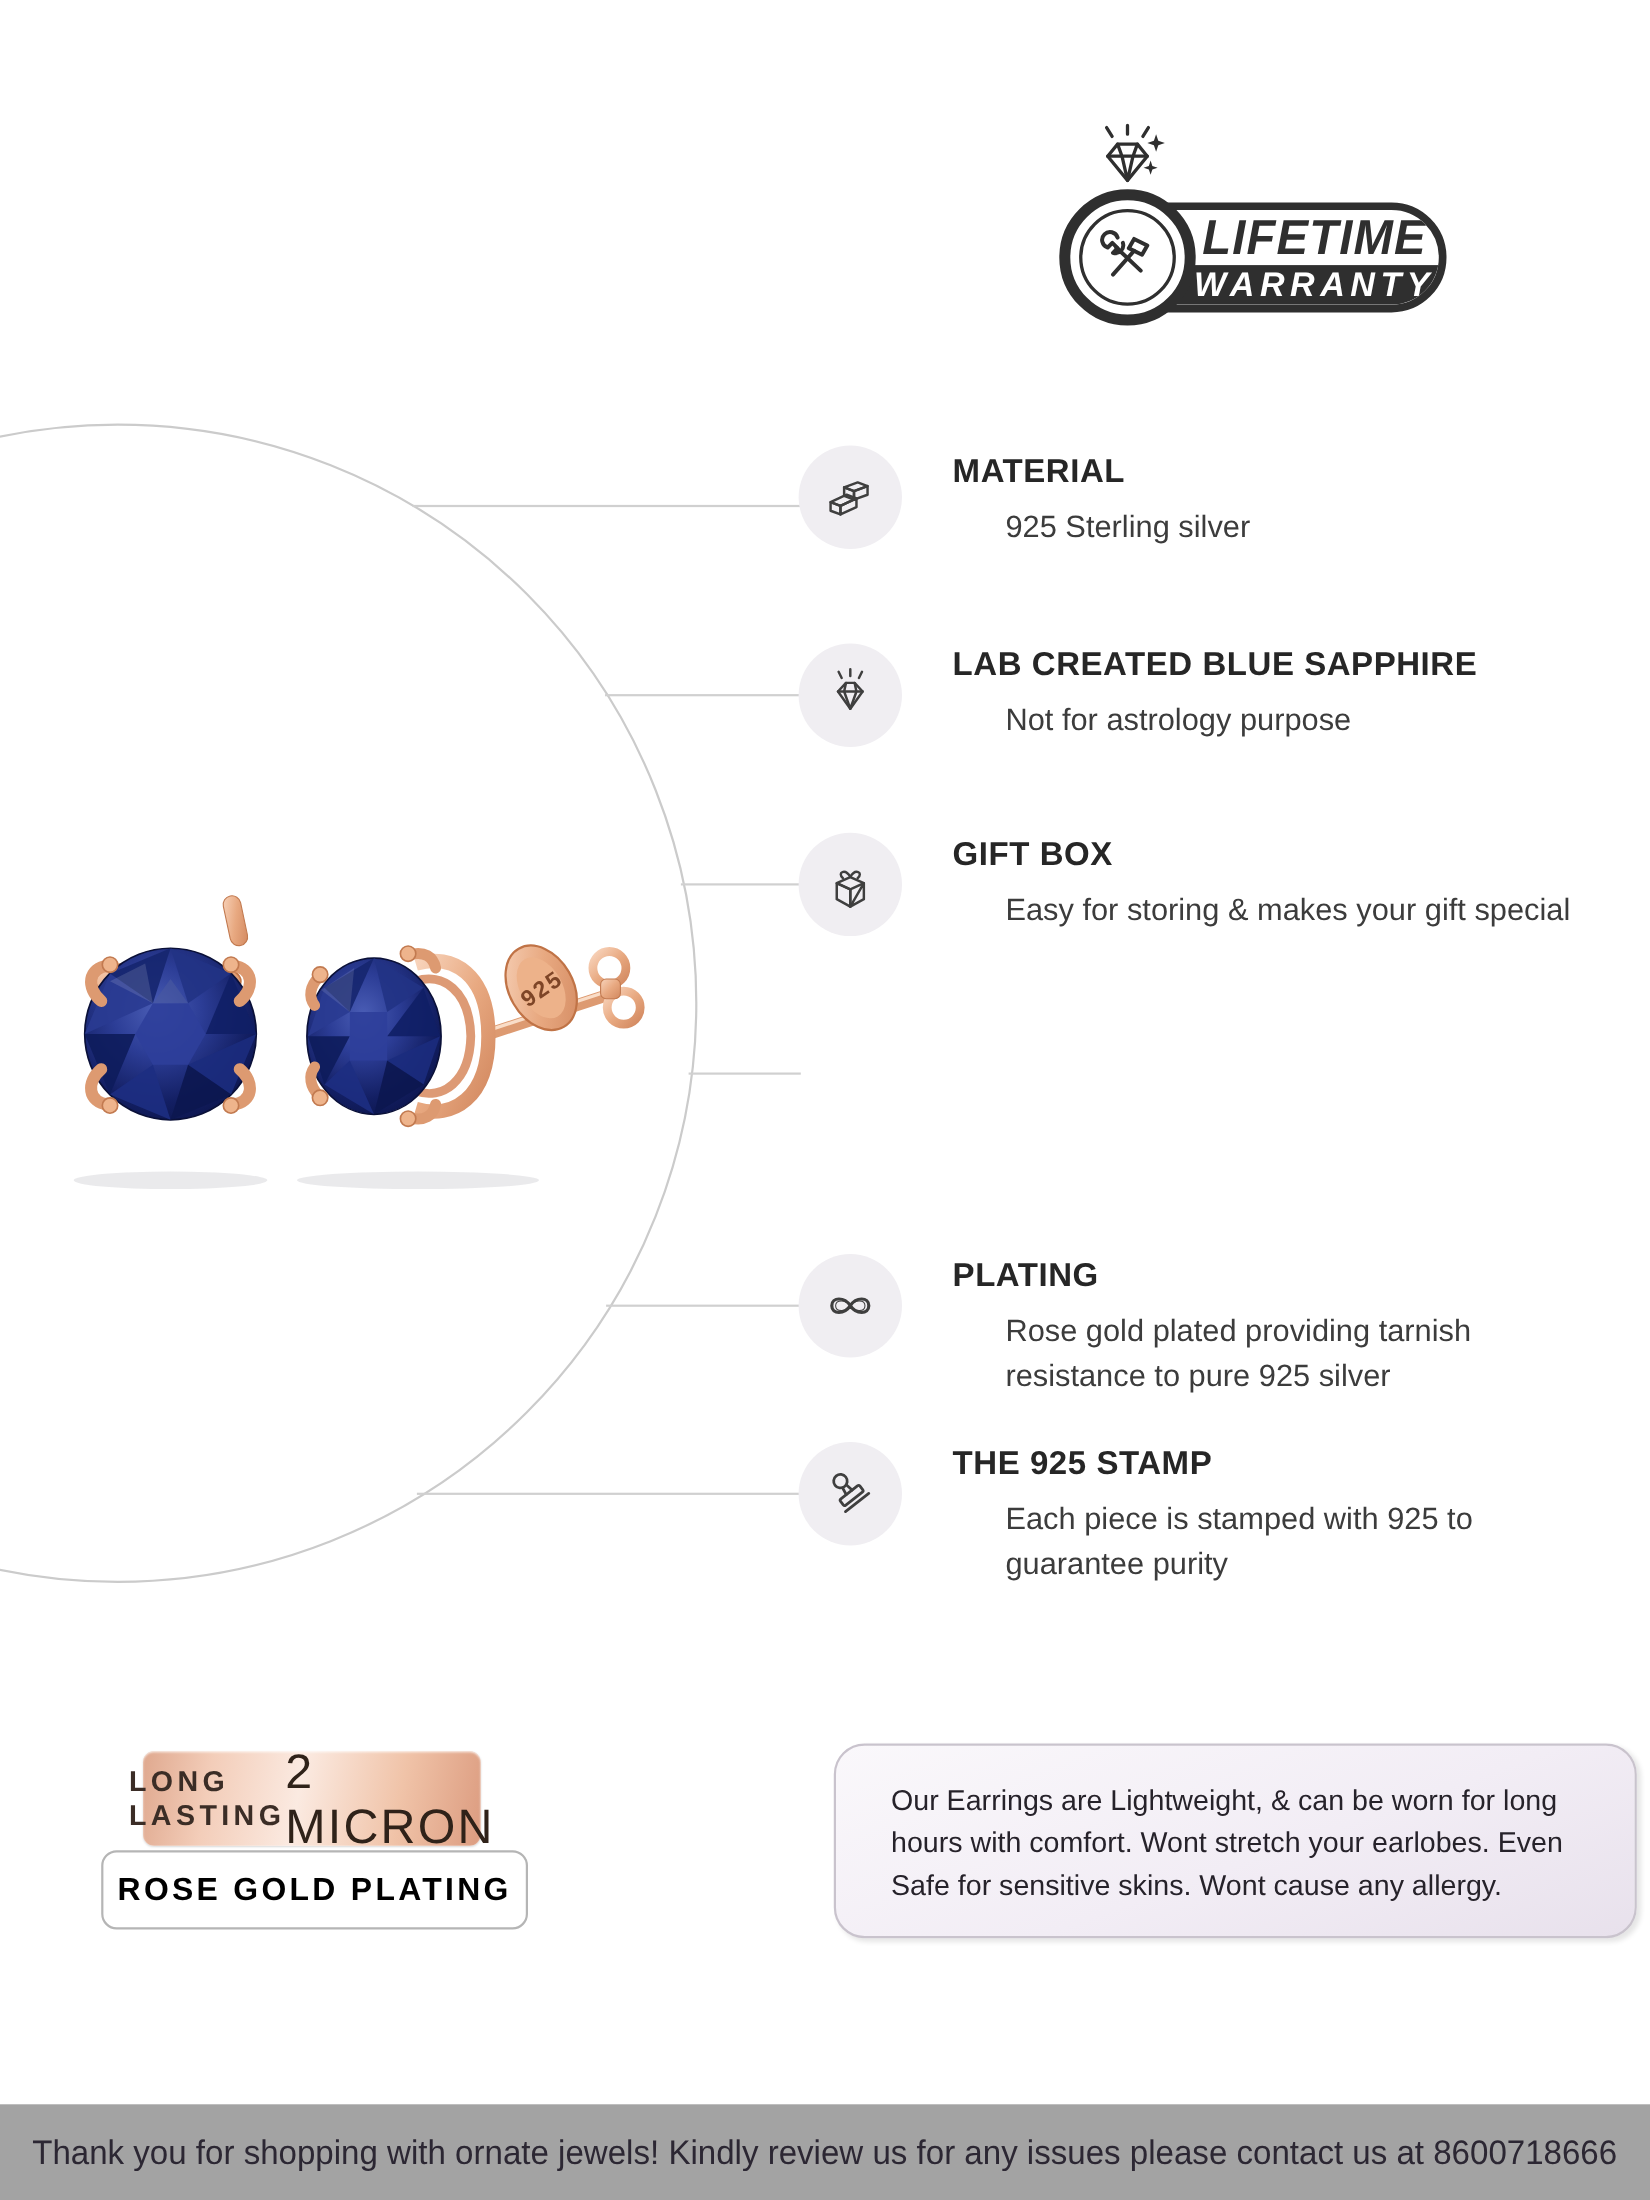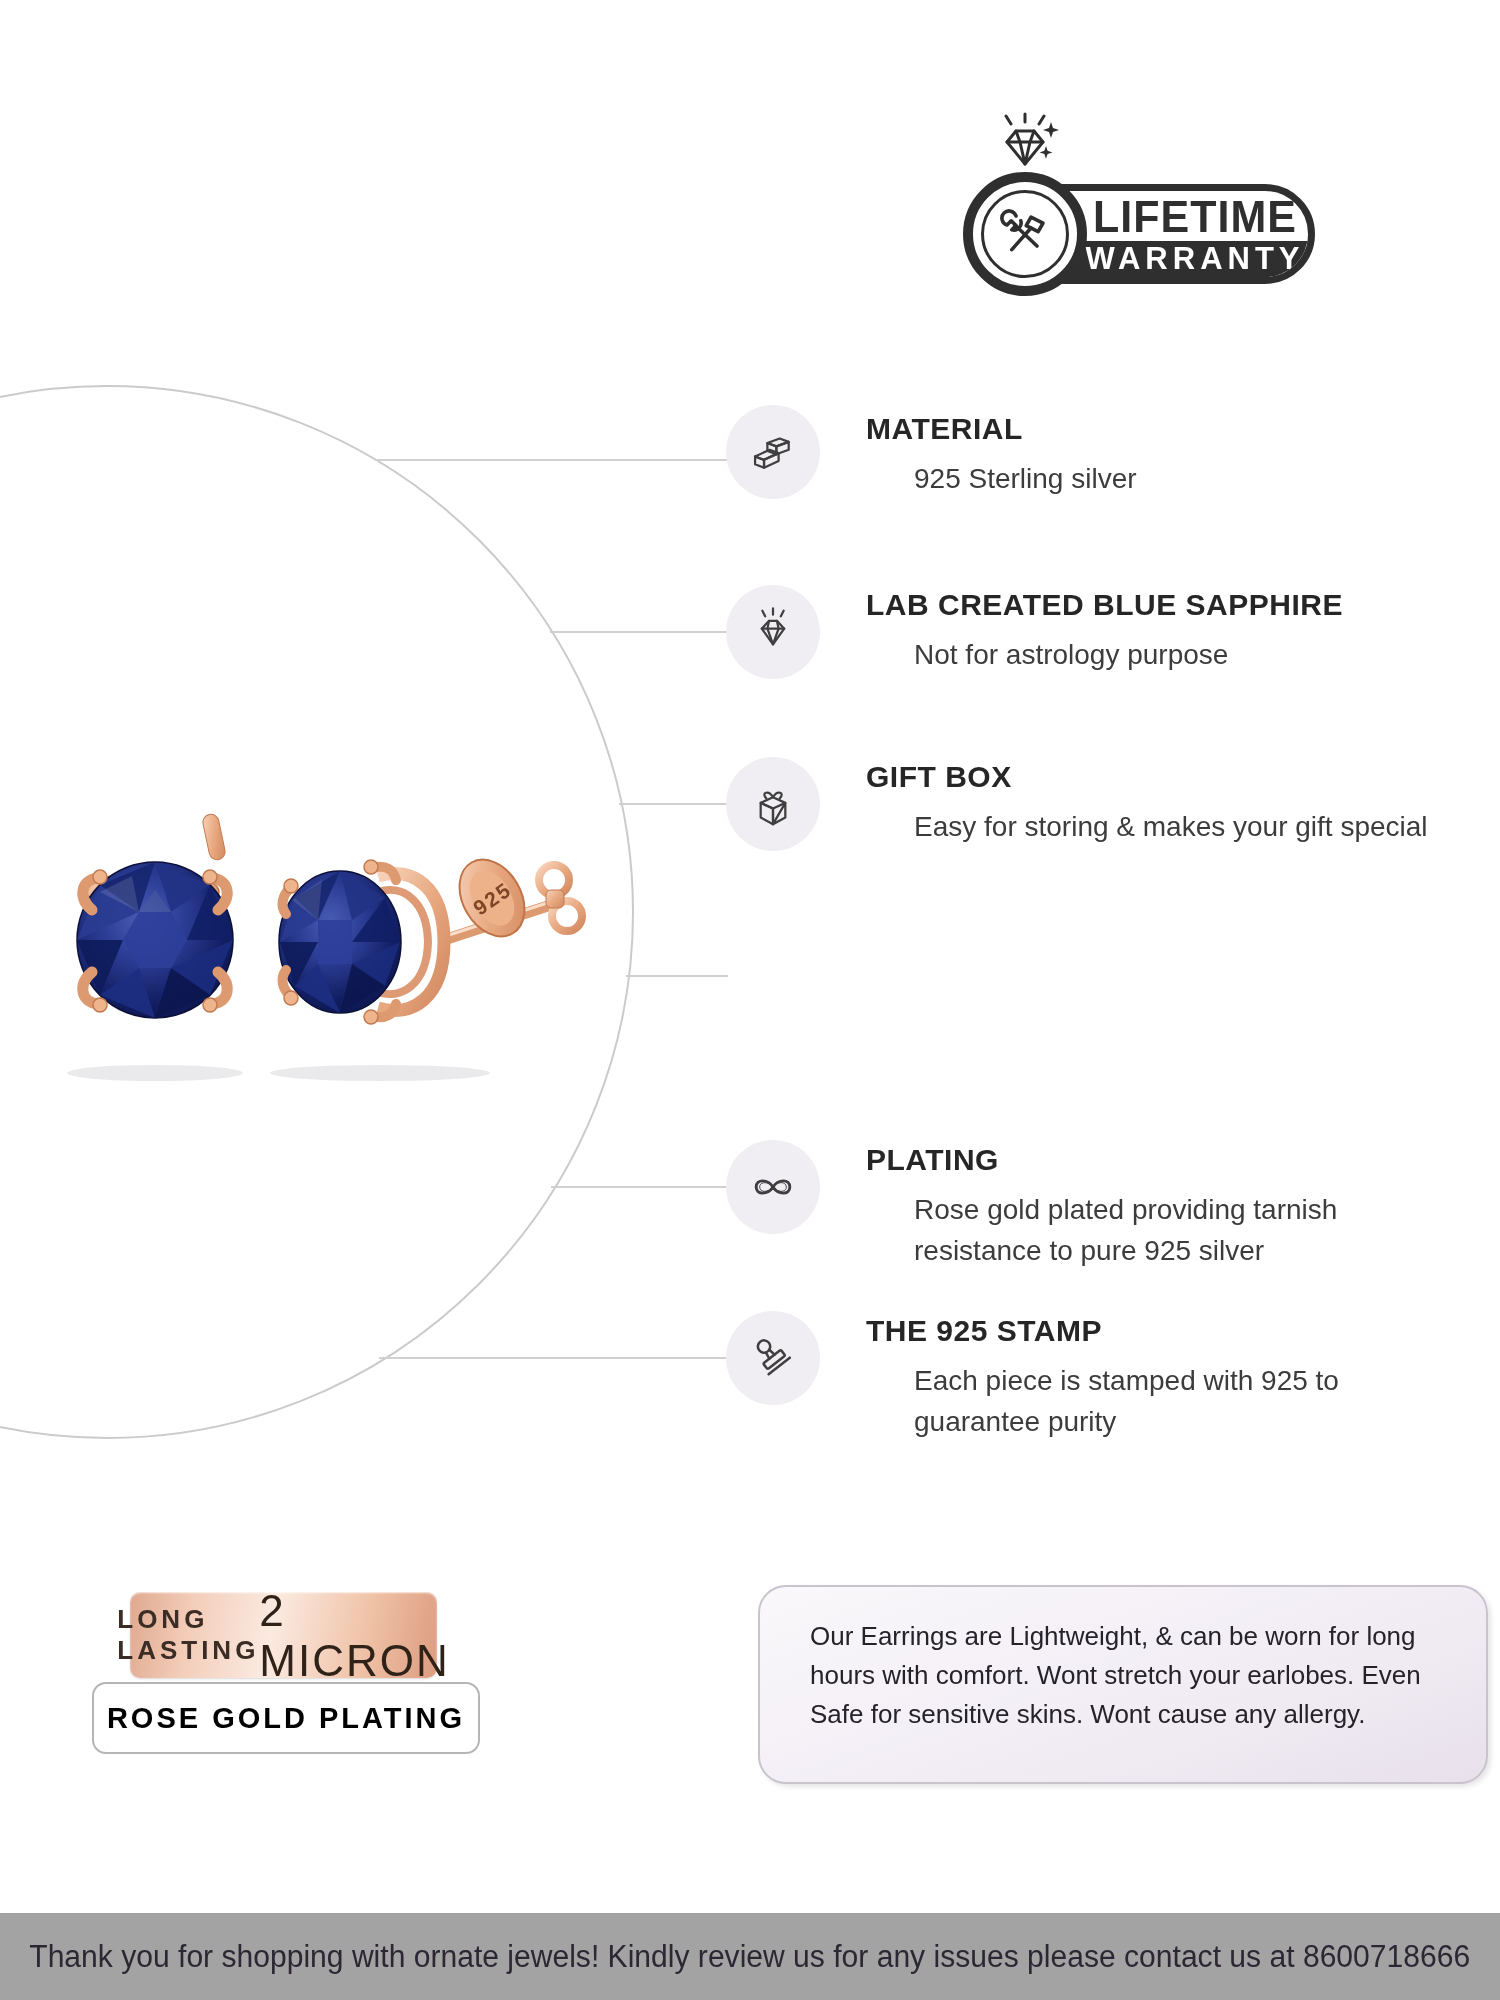--- a/index.html
+++ b/index.html
@@ -15,21 +15,21 @@
   .feature{position:absolute;left:726px;display:flex;align-items:flex-start;}
   .ficon{width:94px;height:94px;border-radius:50%;background:#f0eef2;flex:none;
          display:flex;align-items:center;justify-content:center;}
   .ftext{margin-left:46px;padding-top:2px;}
   .ftitle{font-size:30px;font-weight:bold;color:#262626;line-height:36px;letter-spacing:.5px;}
   .fdesc{margin-top:11px;font-size:28px;color:#3c3c3c;line-height:41px;margin-left:48px;}
 
   
   .warranty{position:absolute;left:963px;top:118px;width:400px;height:195px;}
   .wpill{position:absolute;left:62px;top:66px;width:290px;height:100px;box-sizing:border-box;
-         border:7px solid #2f2f2f;border-radius:14px 50px 50px 14px;background:#fff;overflow:hidden;z-index:1;}
+         border:7px solid #2f2f2f;border-radius:14px 50px 50px 14px;background:#fff;overflow:hidden;z-index:1;font-style:italic;}
   .wpill-top{height:50px;display:flex;align-items:center;justify-content:center;padding-left:50px;
              font-size:43px;font-weight:bold;color:#2f2f2f;letter-spacing:1px;transform:scaleY(1.04);}
   .wpill-bottom{height:36px;background:#2f2f2f;display:flex;align-items:center;justify-content:center;
                 padding-left:50px;color:#ffffff;font-size:31px;font-weight:bold;letter-spacing:5px;}
   .wring{position:absolute;left:0;top:54px;width:124px;height:124px;box-sizing:border-box;border-radius:50%;
          background:#fff;border:10px solid #2f2f2f;display:flex;align-items:center;justify-content:center;z-index:2;}
   .wring-inner{width:88px;height:88px;box-sizing:border-box;border:3px solid #2f2f2f;border-radius:50%;
                display:flex;align-items:center;justify-content:center;}
   .wdiamond{position:absolute;left:22px;top:-6px;z-index:3;}
 
@@ -41,21 +41,21 @@
           background:linear-gradient(100deg,#dfa88e 0%,#f3cdb9 20%,#fbeae1 46%,#f0c3a8 75%,#dc9c80 100%);
           box-shadow:inset 0 1px 2px rgba(255,255,255,.8), 0 1px 2px rgba(0,0,0,.15);
           display:flex;align-items:center;justify-content:center;}
   .micron-top{font-size:26px;font-weight:bold;letter-spacing:4px;color:#3b2d26;}
   .micron-bottom{margin-top:2px;font-size:44px;font-weight:normal;letter-spacing:2px;color:#2f2219;}
   .rgp{position:absolute;left:92px;top:1682px;width:388px;height:72px;box-sizing:border-box;background:#ffffff;
        border:2px solid #b5b5b5;border-radius:14px;display:flex;align-items:center;justify-content:center;
        font-size:29px;font-weight:bold;letter-spacing:3px;color:#000000;}
 
   
-  .note{position:absolute;left:758px;top:1585px;width:730px;height:199px;box-sizing:border-box;border-radius:28px;
+  .note{position:absolute;left:758px;top:1585px;width:730px;height:177px;box-sizing:border-box;border-radius:28px;
         background:linear-gradient(160deg,#faf8fb 0%,#f2edf5 55%,#e8e1ec 100%);
         border:2px solid #c9c3cd;box-shadow:3px 3px 5px rgba(0,0,0,.10);
         padding:30px 20px 0 50px;font-size:26px;color:#26222a;line-height:39px;}
 
   
   .footer{position:absolute;left:0;top:1913px;width:1500px;height:87px;background:#a3a3a3;
           display:flex;align-items:center;justify-content:center;}
   .footer span{font-size:31px;color:#2c2733;transform:scaleX(.97);white-space:nowrap;}
 
   svg{display:block;}

